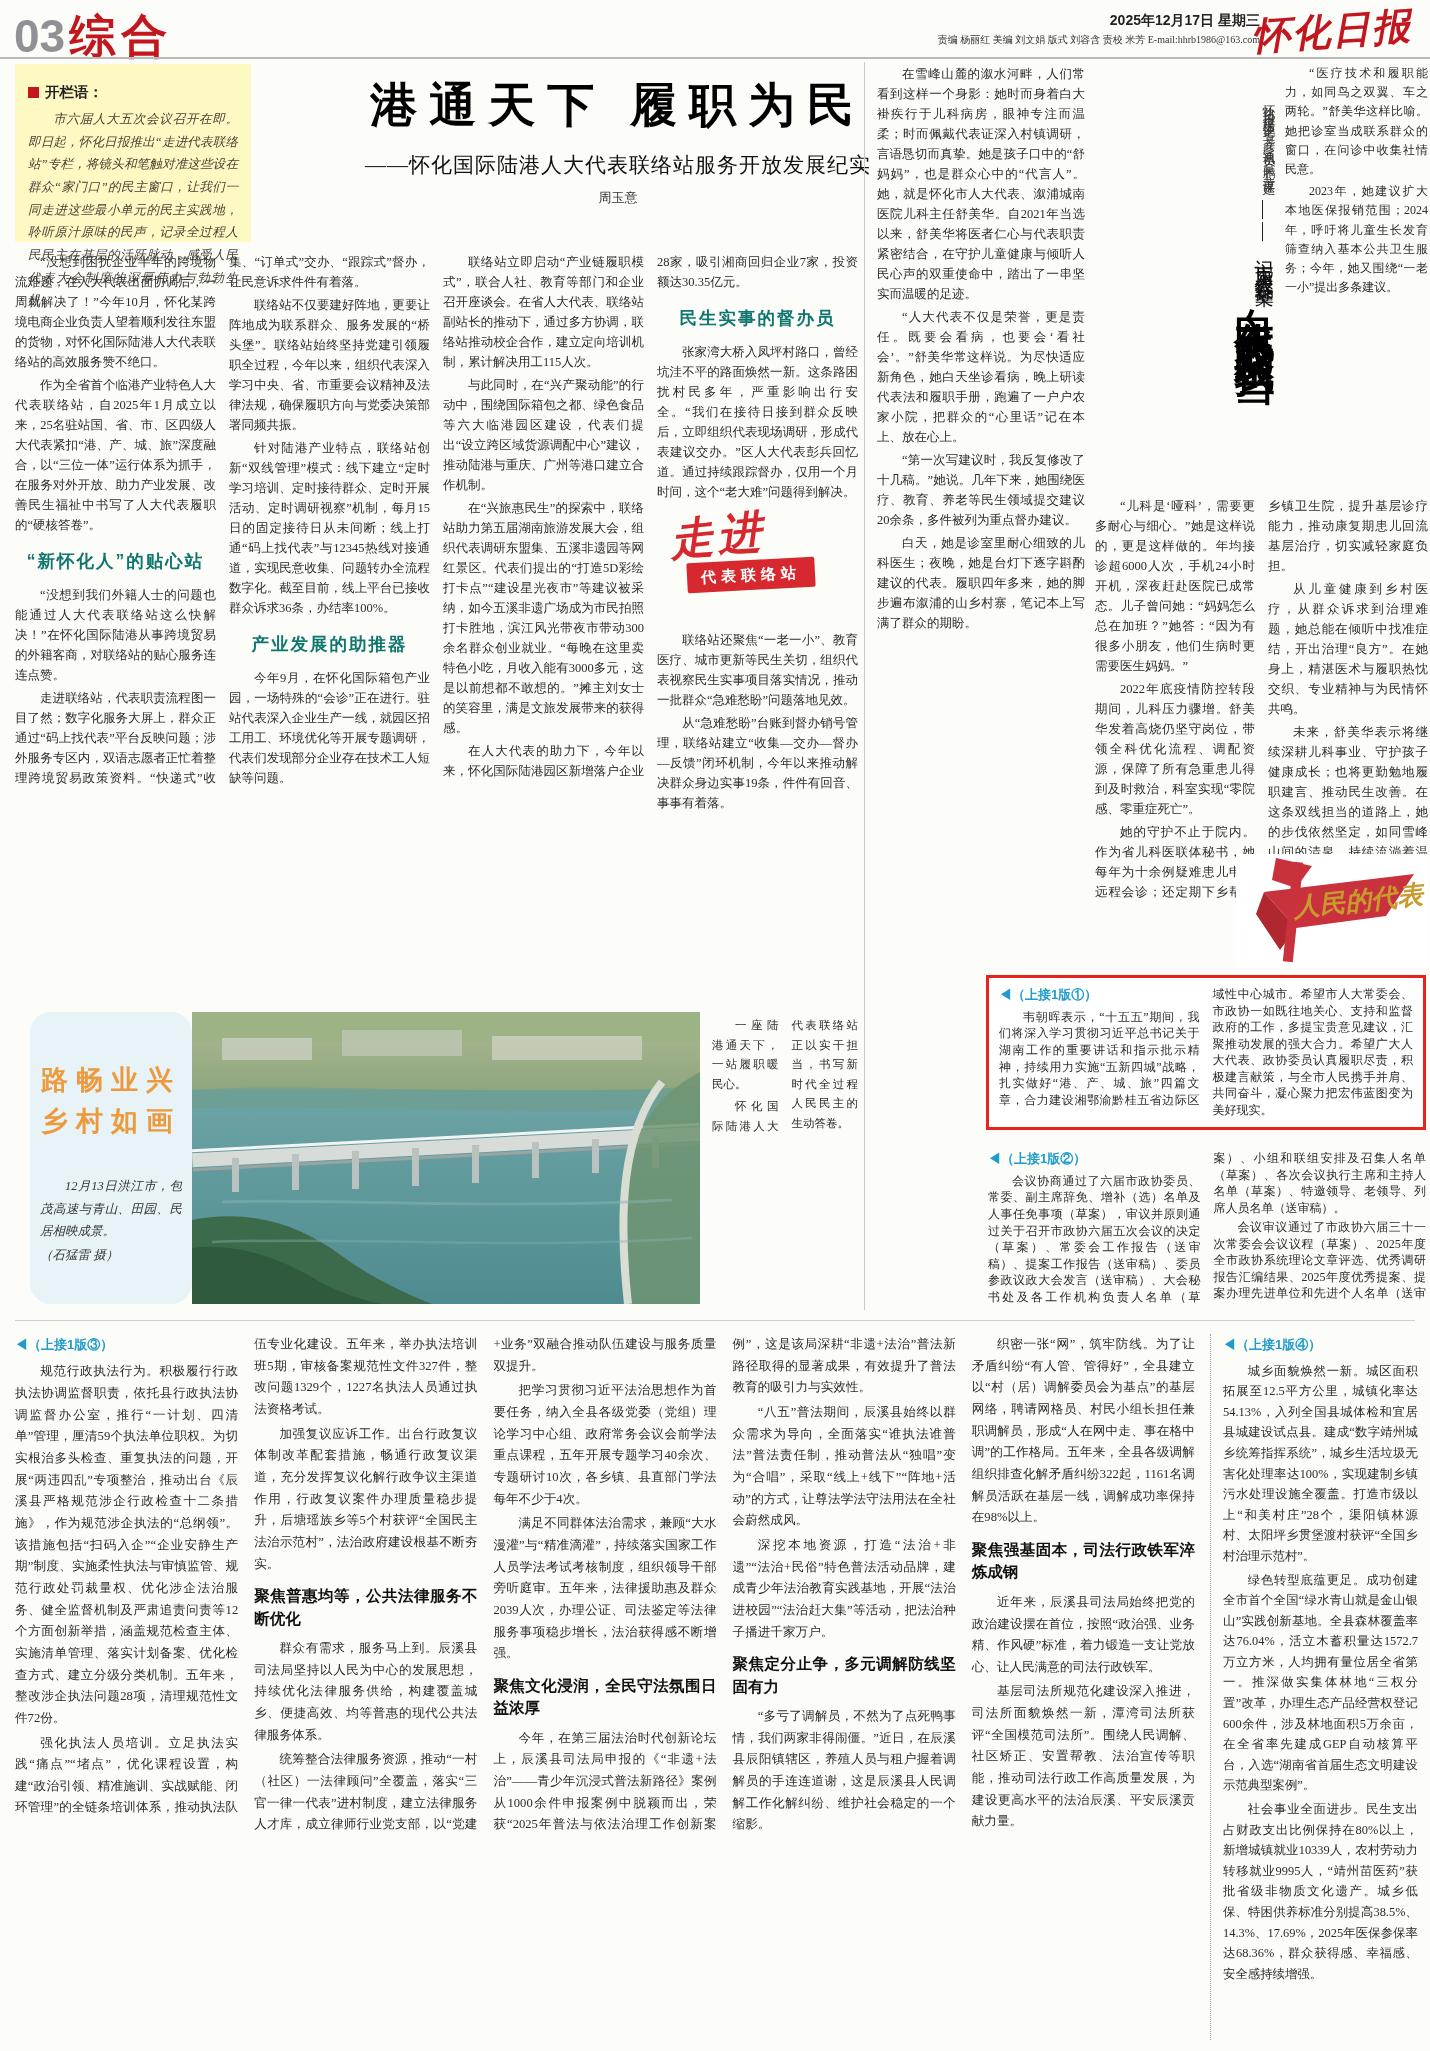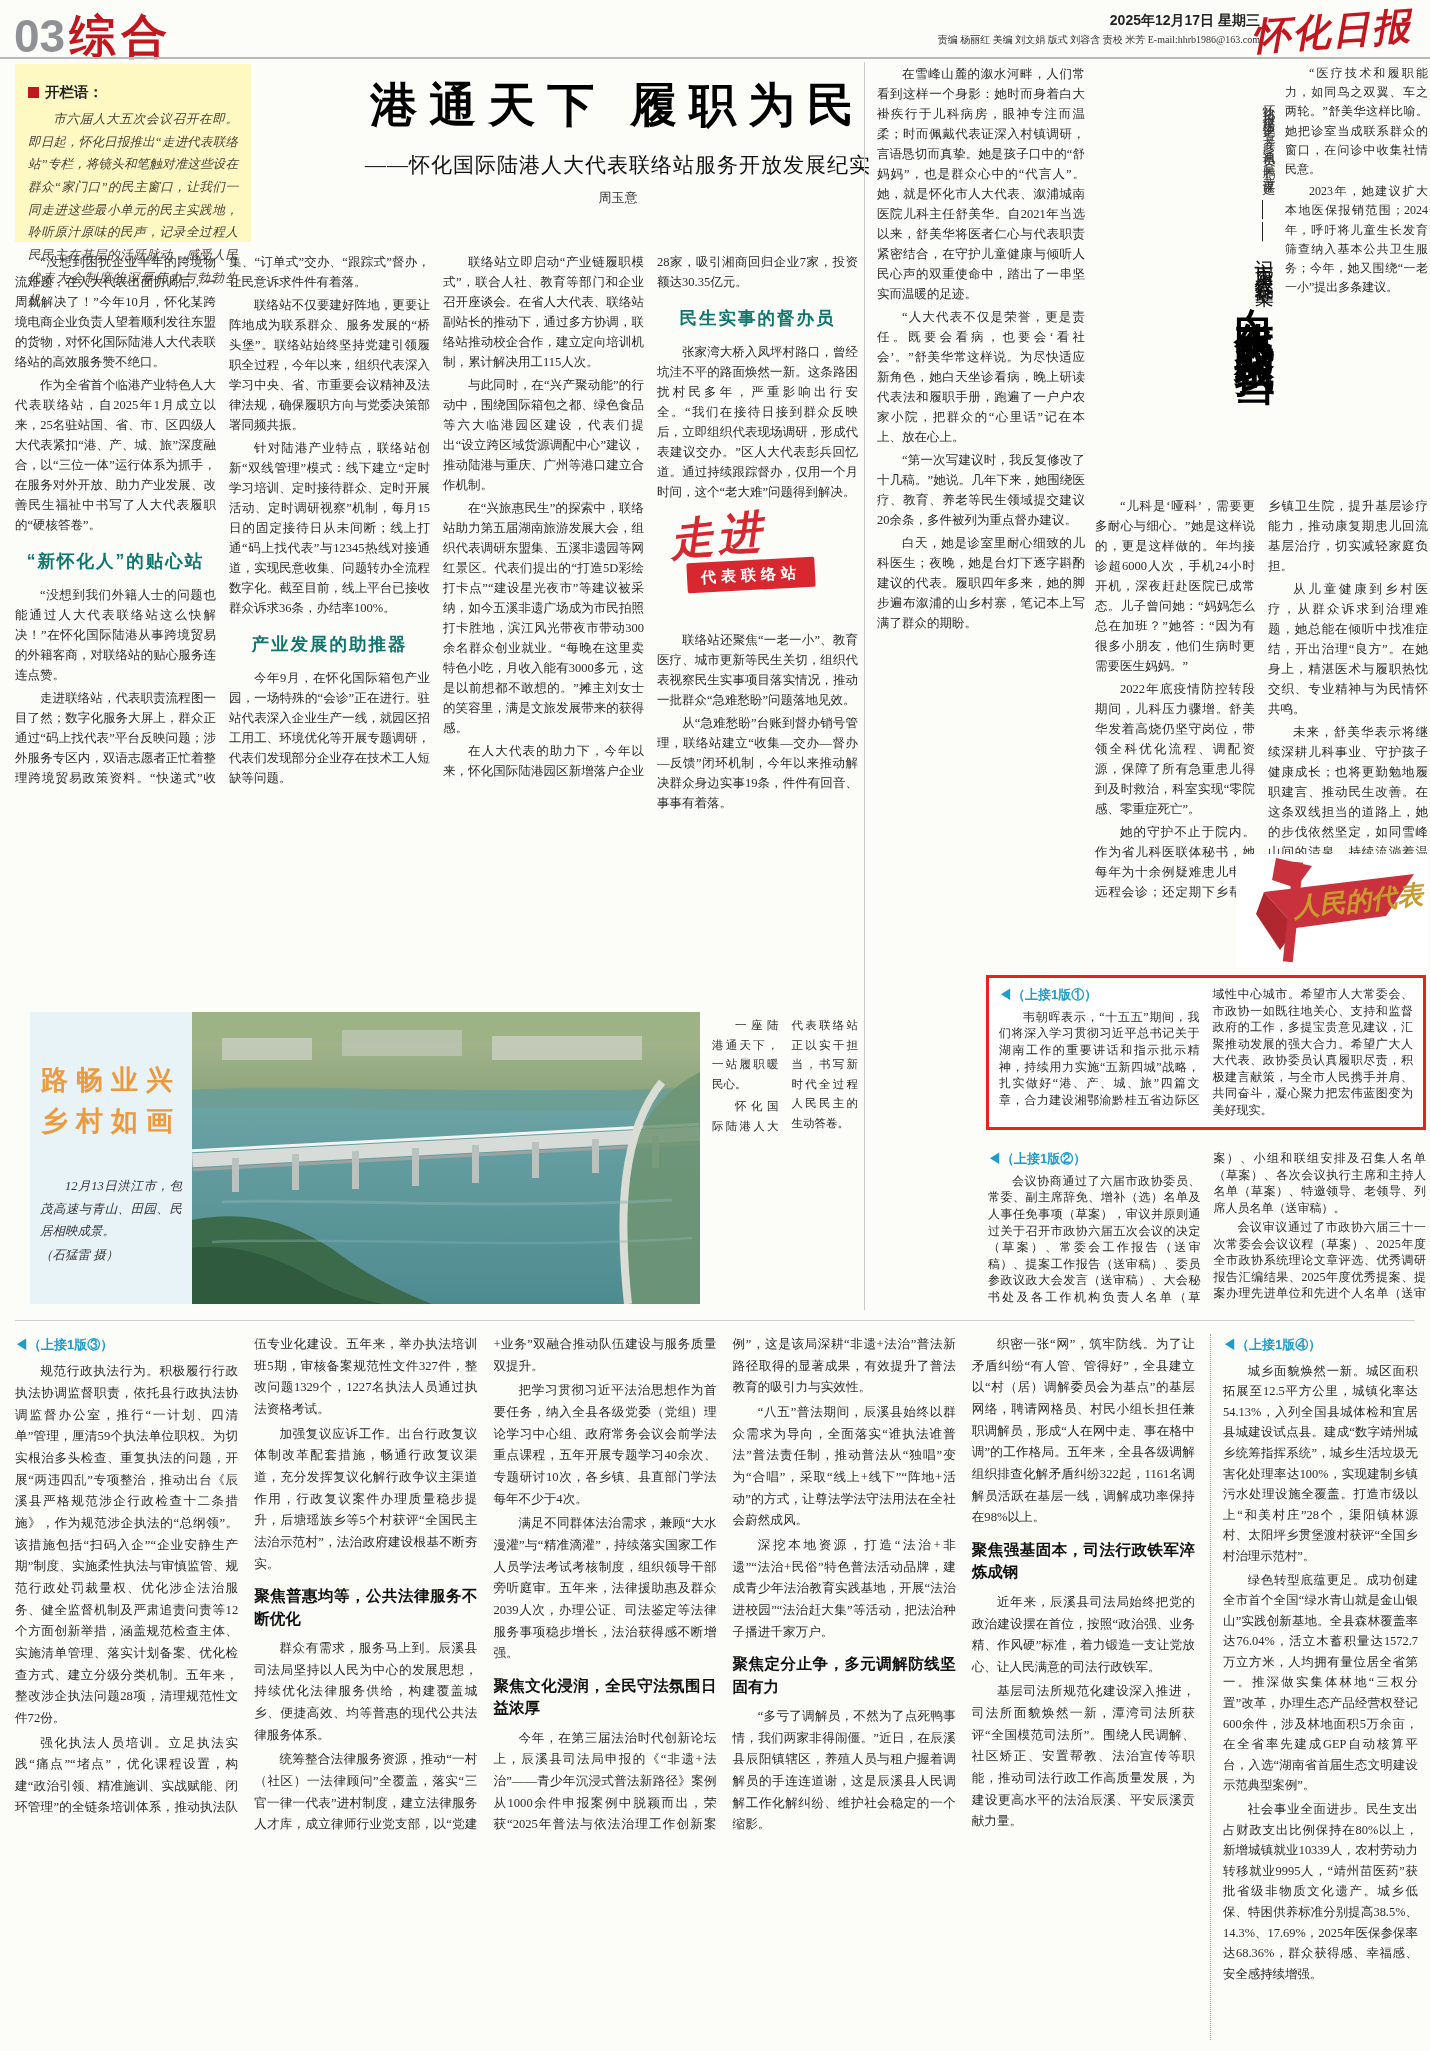--- a/index.html
+++ b/index.html
@@ -44,21 +44,21 @@
           display:block;transform:rotate(-6deg);letter-spacing:4px;line-height:1;margin-left:8px;}
   .lg-ribbon{display:inline-block;background:#d6282e;color:#fff;font-family:"Liberation Sans",sans-serif;
           font-weight:bold;font-size:15px;padding:3px 14px;transform:rotate(-3deg);
           letter-spacing:5px;margin:6px 0 0 26px;border-radius:2px;}
   
   .vhead{writing-mode:vertical-rl;display:flex;flex-direction:row;}
   .v-byline{font-size:12.5px;color:#333;letter-spacing:3px;padding-left:14px;margin-top:30px;}
   .v-kicker{font-size:19px;color:#111;letter-spacing:3px;padding-left:14px;margin-top:24px;}
   .v-title{font-size:40px;font-weight:900;color:#000;letter-spacing:7px;line-height:1.15;}
   
-  .photo-panel{background:#e7f3f7;box-sizing:border-box;padding:48px 10px 10px;}
+  .photo-panel{background:#e7f3f7;box-sizing:border-box;padding:48px 10px 10px;border-radius:21px;}
   .photo-title{color:#ec9a3d;font-weight:900;font-size:27px;letter-spacing:8px;text-align:center;
                font-family:"Liberation Sans",sans-serif;line-height:1.5;}
   .photo-cap{font-size:12.5px;color:#333;margin-top:34px;line-height:1.8;text-align:justify;text-indent:2em;font-style:italic;}
   .photo-credit{font-size:12.5px;color:#333;text-align:left;margin-top:4px;font-style:italic;}
   
   .redbox{border:3px solid #e8231d;box-sizing:border-box;padding:8px 10px;background:#fff;}
   .small-t{font-size:12px;line-height:1.38;}
   .jump4{border-left:1px dotted #9b9b9b;padding-left:12px;box-sizing:border-box;}
   .vdiv{border-left:1px solid #c9c9c9;}
   .hdiv{border-top:1px solid #cfcfcf;}

